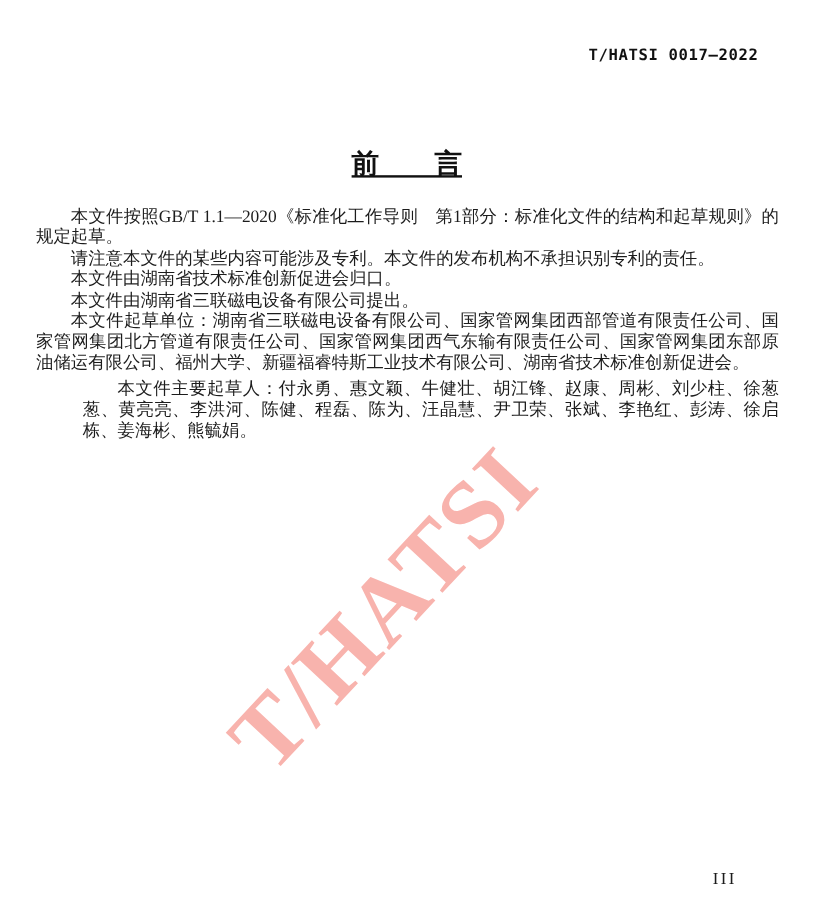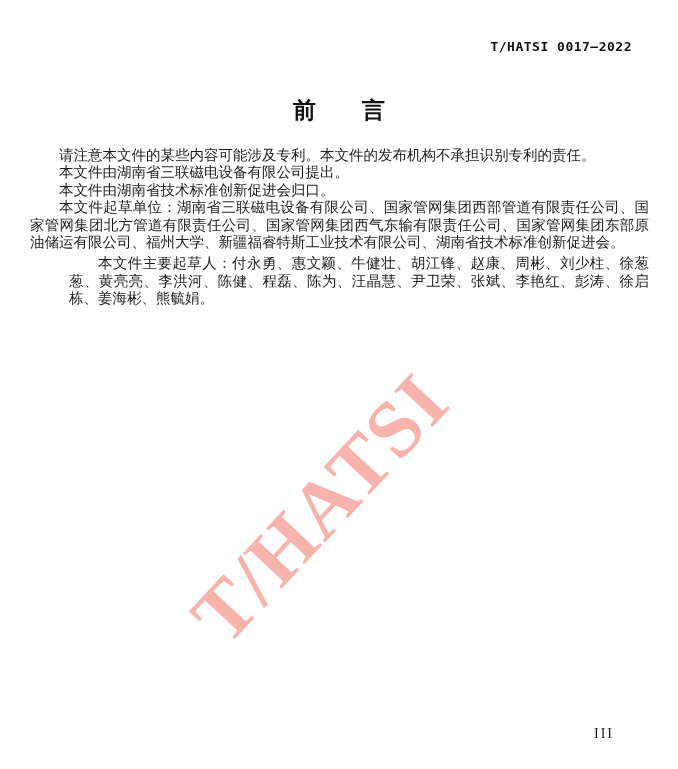--- a/index.html
+++ b/index.html
@@ -19,26 +19,27 @@
     text-align: right;
   }
   .doc-code {
     font-family: "DejaVu Sans Mono", "Liberation Sans", sans-serif;
     font-size: 13px;
     font-weight: bold;
     color: #111111;
     letter-spacing: 0.5px;
   }
   .title {
-    margin-top: 40px;
+    margin-top: 66px;
     text-align: center;
     font-size: 23px;
     font-weight: bold;
     color: #111111;
     font-family: "Liberation Serif", serif;
+    text-decoration: underline;
   }
   .content {
     position: relative;
     z-index: 2;
     margin-top: 21px;
     padding: 0 29px 0 30px;
     font-size: 14.5px;
     line-height: 17.4px;
     text-align: justify;
     color: #1c1c1c;
@@ -89,23 +90,24 @@
 
 <div class="page">
 
   <div class="header">
     <span class="doc-code">T/HATSI 0017—2022</span>
   </div>
 
   <h1 class="title">前　　言</h1>
 
   <div class="content">
+    <p>本文件按照GB/T 1.1—2020《标准化工作导则　第1部分：标准化文件的结构和起草规则》的规定起草。</p>
     <p>请注意本文件的某些内容可能涉及专利。本文件的发布机构不承担识别专利的责任。</p>
+    <p>本文件由湖南省技术标准创新促进会归口。</p>
     <p>本文件由湖南省三联磁电设备有限公司提出。</p>
-    <p>本文件由湖南省技术标准创新促进会归口。</p>
     <p>本文件起草单位：湖南省三联磁电设备有限公司、国家管网集团西部管道有限责任公司、国家管网集团北方管道有限责任公司、国家管网集团西气东输有限责任公司、国家管网集团东部原油储运有限公司、福州大学、新疆福睿特斯工业技术有限公司、湖南省技术标准创新促进会。</p>
     <p class="gap-before">本文件主要起草人：付永勇、惠文颖、牛健壮、胡江锋、赵康、周彬、刘少柱、徐葱葱、黄亮亮、李洪河、陈健、程磊、陈为、汪晶慧、尹卫荣、张斌、李艳红、彭涛、徐启栋、姜海彬、熊毓娟。</p>
   </div>
 
   <div class="watermark">
     <span class="watermark-text">T/HATSI</span>
   </div>
 
   <div class="footer">
     <span class="page-number">III</span>

